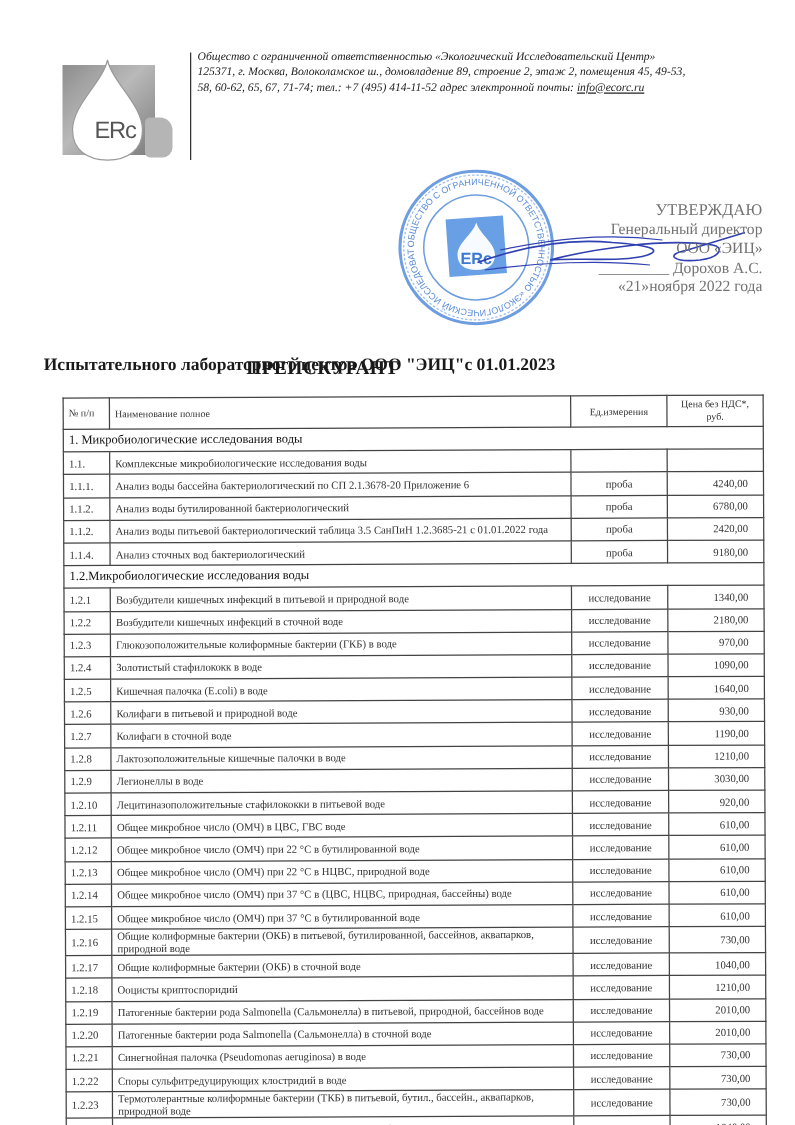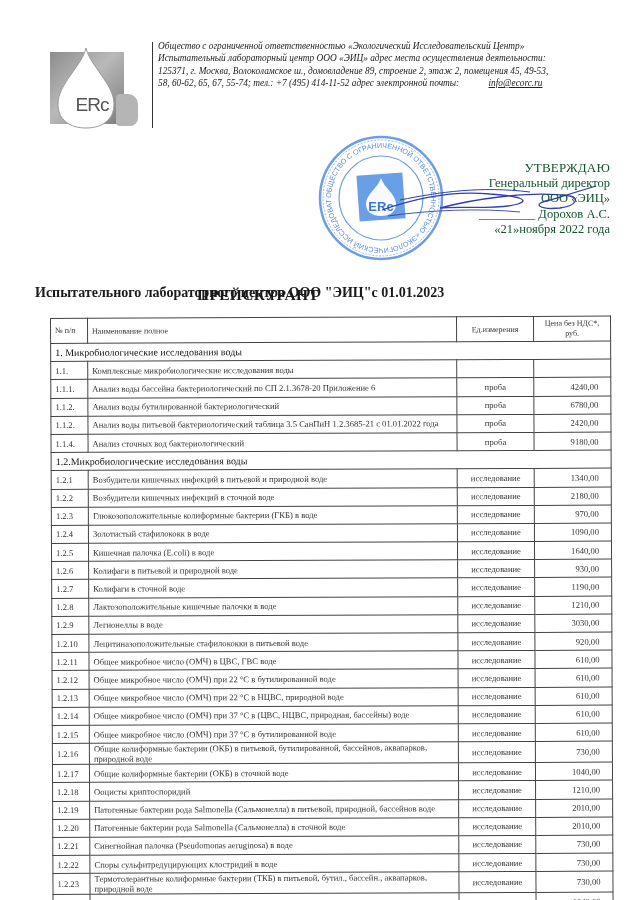--- a/index.html
+++ b/index.html
@@ -22,25 +22,25 @@
   .logo svg { position: absolute; left: 6px; top: 0; }
   .logo-text {
     position: absolute; left: 18px; top: 50px; width: 48px; text-align: center;
     font-family: "Liberation Sans", sans-serif; font-size: 19px; color: #555; letter-spacing: -1px;
   }
   .header-divider { position: absolute; left: 108px; top: 4px; width: 1px; height: 86px; background: #333; }
   .header-text {
     position: absolute; left: 114px; top: 2px; width: 460px;
     font-style: italic; font-size: 9.3px; line-height: 12.4px; color: #222;
   }
-  .header-text .email { text-decoration: underline; margin-left: 27px; }
+  .header-text .email { text-decoration: underline; }
 
   .approve {
     position: absolute; left: 470px; top: 160px; width: 140px; text-align: right;
-    font-size: 12.5px; line-height: 15.5px; color: #14532d;
+    font-size: 12.5px; line-height: 15.5px; color: #737373;
   }
   .approve .title { font-size: 13px; letter-spacing: 0.2px; }
   .stamp { position: absolute; left: 316px; top: 134px; width: 130px; height: 128px; }
   .signature { position: absolute; left: 380px; top: 170px; width: 220px; height: 60px; }
 
   .doc-title {
     position: absolute; left: 0; top: 266px; width: 516px; text-align: center;
     font-weight: bold; font-size: 15.5px; letter-spacing: 0.3px; margin-top: 20px;
   }
   .doc-subtitle {
@@ -74,23 +74,22 @@
     <div class="logo-bg"></div>
     <div class="logo-bg2"></div>
     <svg width="72" height="86" viewBox="0 0 72 86">
       <path d="M30 4 C34 22 58 40 58 60 C58 76 46 84 30 84 C14 84 2 76 2 60 C2 40 26 22 30 4 Z" fill="#ffffff" stroke="#9a9a9a" stroke-width="1"></path>
     </svg>
     <div class="logo-text">ERc</div>
   </div>
   <div class="header-divider"></div>
   <div class="header-text">
     <div>Общество с ограниченной ответственностью «Экологический Исследовательский Центр»</div>
-    <div>Испытательный лабораторный центр ООО «ЭИЦ» адрес места осуществления деятельности:</div>
     <div>125371, г. Москва, Волоколамское ш., домовладение 89, строение 2, этаж 2, помещения 45, 49-53,</div>
-    <div><span>58, 60-62, 65, 67, 55-74; тел.: +7 (495) 414-11-52  адрес электронной почты: </span><span class="email">info@ecorc.ru</span></div>
+    <div><span>58, 60-62, 65, 67, 71-74; тел.: +7 (495) 414-11-52  адрес электронной почты: </span><span class="email">info@ecorc.ru</span></div>
   </div>
 </div>
 
 <svg class="stamp" viewBox="0 0 130 128">
   <defs>
     <path id="ringpath" d="M65,64 m-50,0 a50,50 0 1,1 100,0 a50,50 0 1,1 -100,0"></path>
   </defs>
   <circle cx="65" cy="64" r="61" fill="none" stroke="#4a86d8" stroke-width="2.5" opacity="0.8"></circle>
   <circle cx="65" cy="64" r="58" fill="none" stroke="#6fa0e6" stroke-width="1" stroke-dasharray="2 1.5" opacity="0.7"></circle>
   <circle cx="65" cy="64" r="42" fill="none" stroke="#4a86d8" stroke-width="1.2" opacity="0.8"></circle>

